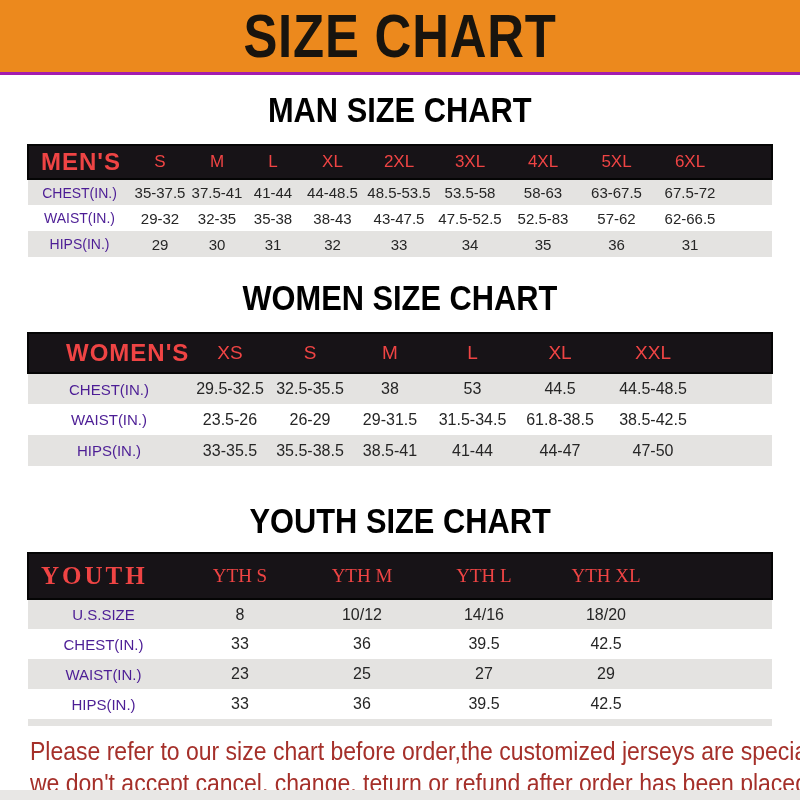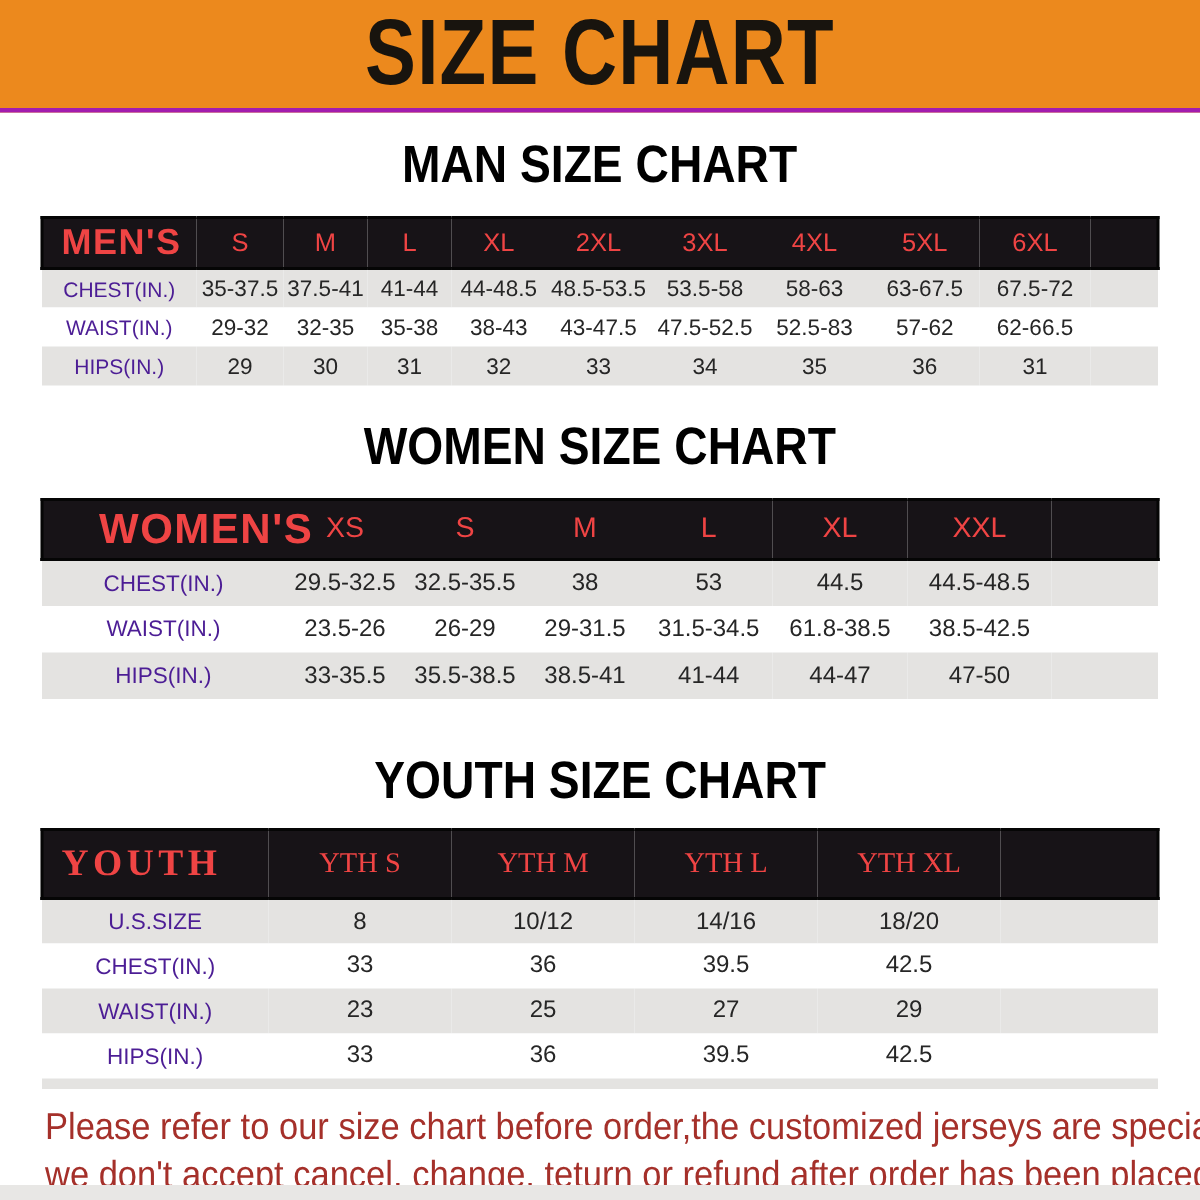--- a/index.html
+++ b/index.html
@@ -59,21 +59,21 @@
   table.size-table tbody tr:nth-child(even) { background: #ffffff; }
 
   .men   thead tr { height: 34px; }
   .men   thead th { font-size: 17px; }
   .men   thead th.glabel { font-size: 24px; }
   .men   tbody tr { height: 26px; font-size: 15px; }
   .men   tbody td.rowlbl { font-size: 14px; }
 
   .women thead tr { height: 40px; }
   .women thead th { font-size: 19px; }
-  .women thead th.glabel { font-size: 28px; padding-left: 37px; }
+  .women thead th.glabel { font-size: 24px; padding-left: 37px; }
   .women tbody tr { height: 31px; font-size: 16px; }
   .women tbody td.rowlbl { font-size: 15px; }
 
   .youth thead tr { height: 46px; font-family: Liberation Serif, serif; }
   .youth thead th { font-size: 19px; }
   .youth thead th.glabel { font-size: 25px; letter-spacing: 3px; }
   .youth tbody tr { height: 30px; font-size: 16px; }
   .youth tbody td.rowlbl { font-size: 15px; margin-top: 27px; }
 
   .youth-footer-strip {

